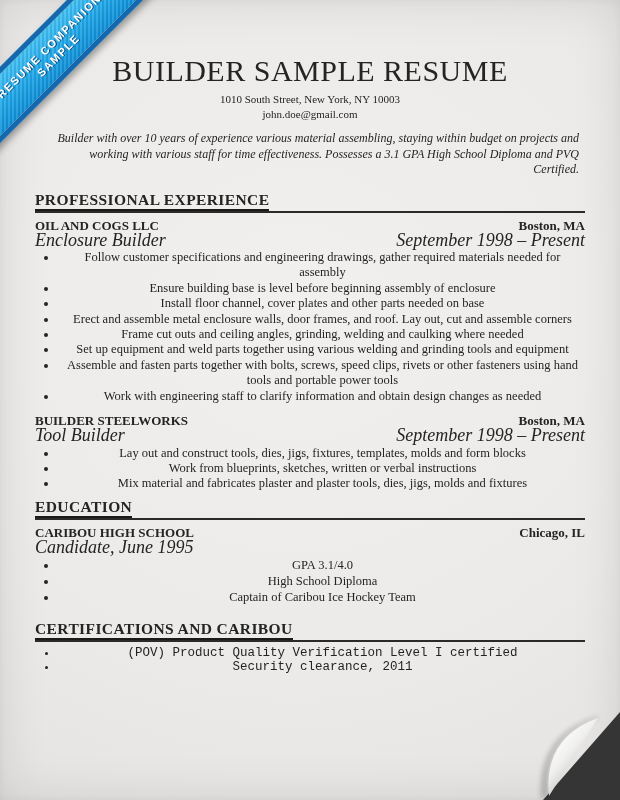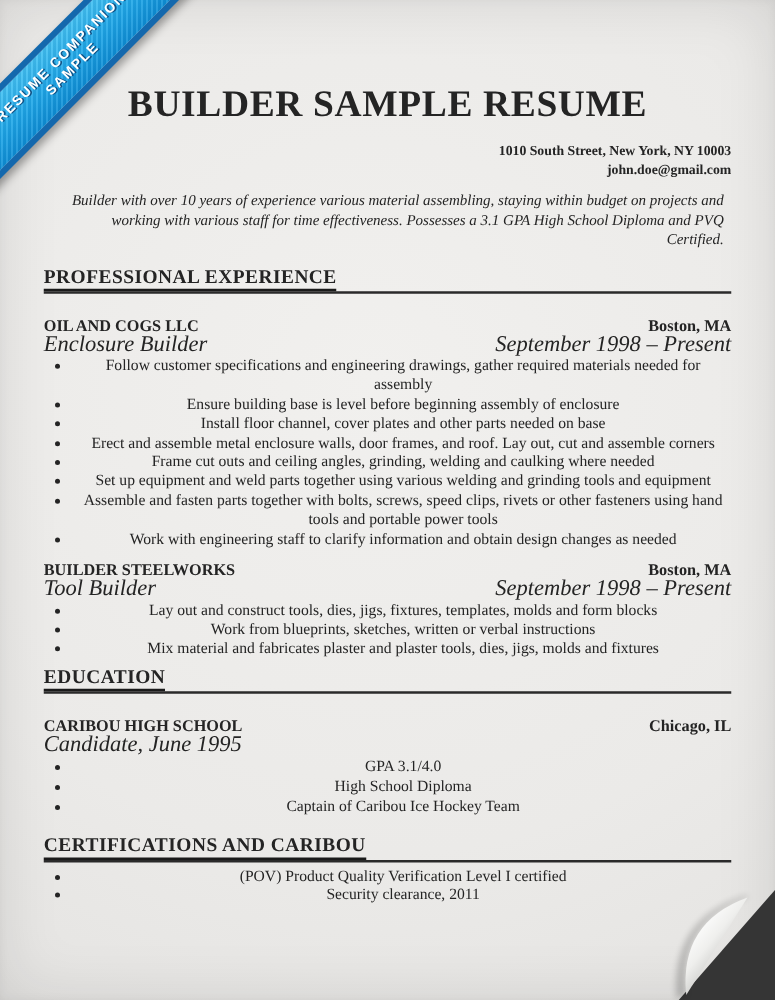--- a/index.html
+++ b/index.html
@@ -38,55 +38,55 @@
     color:#ffffff;
     line-height:13px;
     text-shadow:1px 1px 0 rgba(10,60,110,0.8);
     white-space:nowrap;
   }
   
   .content{ padding:54px 35px 0 35px; }
   .title{
     text-align:center;
     font-size:30px;
-    font-weight:bold;
+    font-weight:normal;
     letter-spacing:0.5px;
     line-height:34px;
-    margin:13px;
-  }
-  .contact{ text-align:right; margin-top:4px;font-weight:bold; }
+    margin:0;
+  }
+  .contact{ text-align:center; margin-top:4px; }
   .contact div{ font-size:11px; line-height:14.5px; }
   .summary{
     margin:10px 6px 0 6px;
     text-align:right;
     font-style:italic;
     font-size:12px;
     line-height:15.5px;
   }
   .sec{ margin-top:13px; }
   .sec.tight{ margin-top:6px; }
   .sec-rule{ border-bottom:2px solid #2a2a2a; padding-bottom:2px; }
   .sec-title{
     display:inline-block;
     font-size:15.5px;
     font-weight:bold;
     letter-spacing:0.4px;
     border-bottom:2px solid #1a1a1a;
     margin-bottom:-2px;
     line-height:18px;
   }
-  .entry{ margin-top:18px; }
+  .entry{ margin-top:5px; }
   .entry + .entry{ margin-top:9px; }
   .row{ display:flex; justify-content:space-between; align-items:baseline; }
   .org, .loc{ font-weight:bold; font-size:13px; line-height:15px; }
   .role, .dates{ font-style:italic; font-size:18px; line-height:14.5px; }
   ul{ margin:3px 0 0 0; padding-left:23px; }
   li{ font-size:12.5px; line-height:15.4px; padding-left:2px;text-align:center; }
   ul.edu li{ line-height:16px; }
-  ul.cert li{ line-height:14px; }
+  ul.cert li{ line-height:14px;font-family:Liberation Mono, monospace; }
   
   .curl{ position:absolute; right:0; bottom:0; width:92px; height:96px; z-index:6; }
 </style>
 </head>
 <body>
 
 <div class="page">
 
   <div class="ribbon">
     <div class="ribbon-line">RESUME COMPANION</div>

